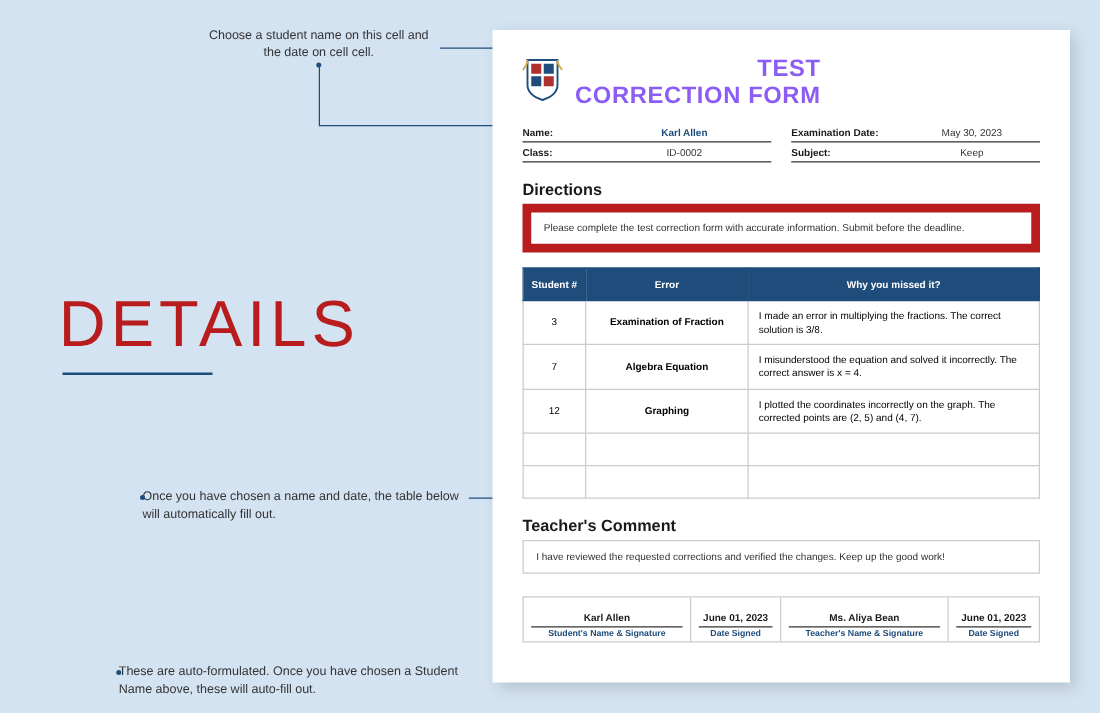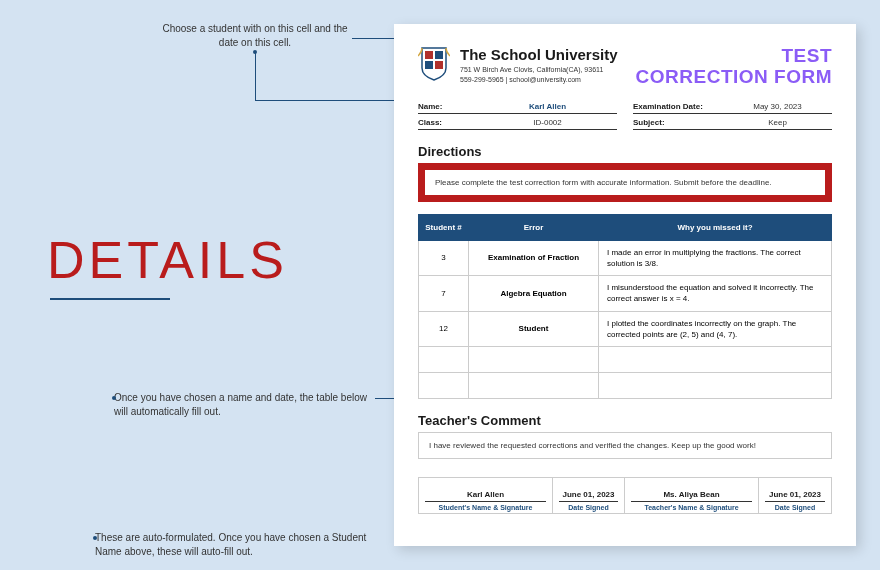--- a/index.html
+++ b/index.html
@@ -41,21 +41,21 @@
 .arrow-line{position:absolute;background:#1e4d7b}
 .arrow-dot{position:absolute;width:4px;height:4px;background:#1e4d7b;border-radius:50%}
 .arrow-head{position:absolute;width:0;height:0}
 </style>
 </head>
 <body>
 
 <div class="details-title">DETAILS</div>
 <div class="details-line"></div>
 
-<div class="callout c1">Choose a student with on this cell and the date on this cell.</div>
+<div class="callout c1">Choose a student name on this cell and the date on cell cell.</div>
 <div class="callout c2">Once you have chosen a name and date, the table below will automatically fill out.</div>
 <div class="callout c3">These are auto-formulated. Once you have chosen a Student Name above, these will auto-fill out.</div>
 
 <div class="arrow-dot" style="left:253px;top:50px"></div>
 <div class="arrow-line" style="left:255px;top:52px;width:1px;height:48px"></div>
 <div class="arrow-line" style="left:255px;top:100px;width:285px;height:1px"></div>
 
 <div class="arrow-line" style="left:755px;top:38px;width:1px;height:62px"></div>
 <div class="arrow-line" style="left:352px;top:38px;width:404px;height:1px"></div>
 
@@ -73,25 +73,20 @@
 <div class="page">
   <div class="header">
     <svg class="logo" viewBox="0 0 32 36">
       <path d="M4 2 L28 2 L28 22 Q28 30 16 34 Q4 30 4 22 Z" fill="#fff" stroke="#1e4d7b" stroke-width="1.5"></path>
       <rect x="7" y="5" width="8" height="8" fill="#b0302c"></rect>
       <rect x="17" y="5" width="8" height="8" fill="#1e4d7b"></rect>
       <rect x="7" y="15" width="8" height="8" fill="#1e4d7b"></rect>
       <rect x="17" y="15" width="8" height="8" fill="#b0302c"></rect>
       <path d="M0 10 Q4 6 4 2 M32 10 Q28 6 28 2" stroke="#d4a843" stroke-width="1.5" fill="none"></path>
     </svg>
-    <div class="school-info">
-      <div class="school-name">The School University</div>
-      <div class="school-addr">751 W Birch Ave Clovis, California(CA), 93611</div>
-      <div class="school-addr">559-299-5965 | school@university.com</div>
-    </div>
     <div class="form-title">
       <div>TEST</div>
       <div>CORRECTION FORM</div>
     </div>
   </div>
 
   <div class="meta">
     <div class="meta-col">
       <span class="meta-label">Name:</span>
       <span class="meta-val" style="font-weight:bold">Karl Allen</span>
@@ -129,21 +124,21 @@
         <td class="err">Examination of Fraction</td>
         <td class="why">I made an error in multiplying the fractions. The correct solution is 3/8.</td>
       </tr>
       <tr>
         <td class="qn">7</td>
         <td class="err">Algebra Equation</td>
         <td class="why">I misunderstood the equation and solved it incorrectly. The correct answer is x = 4.</td>
       </tr>
       <tr>
         <td class="qn">12</td>
-        <td class="err">Student</td>
+        <td class="err">Graphing</td>
         <td class="why">I plotted the coordinates incorrectly on the graph. The corrected points are (2, 5) and (4, 7).</td>
       </tr>
       <tr class="blank">
           <td></td>
           <td></td>
           <td></td>
         </tr>
       <tr class="blank">
           <td></td>
           <td></td>

